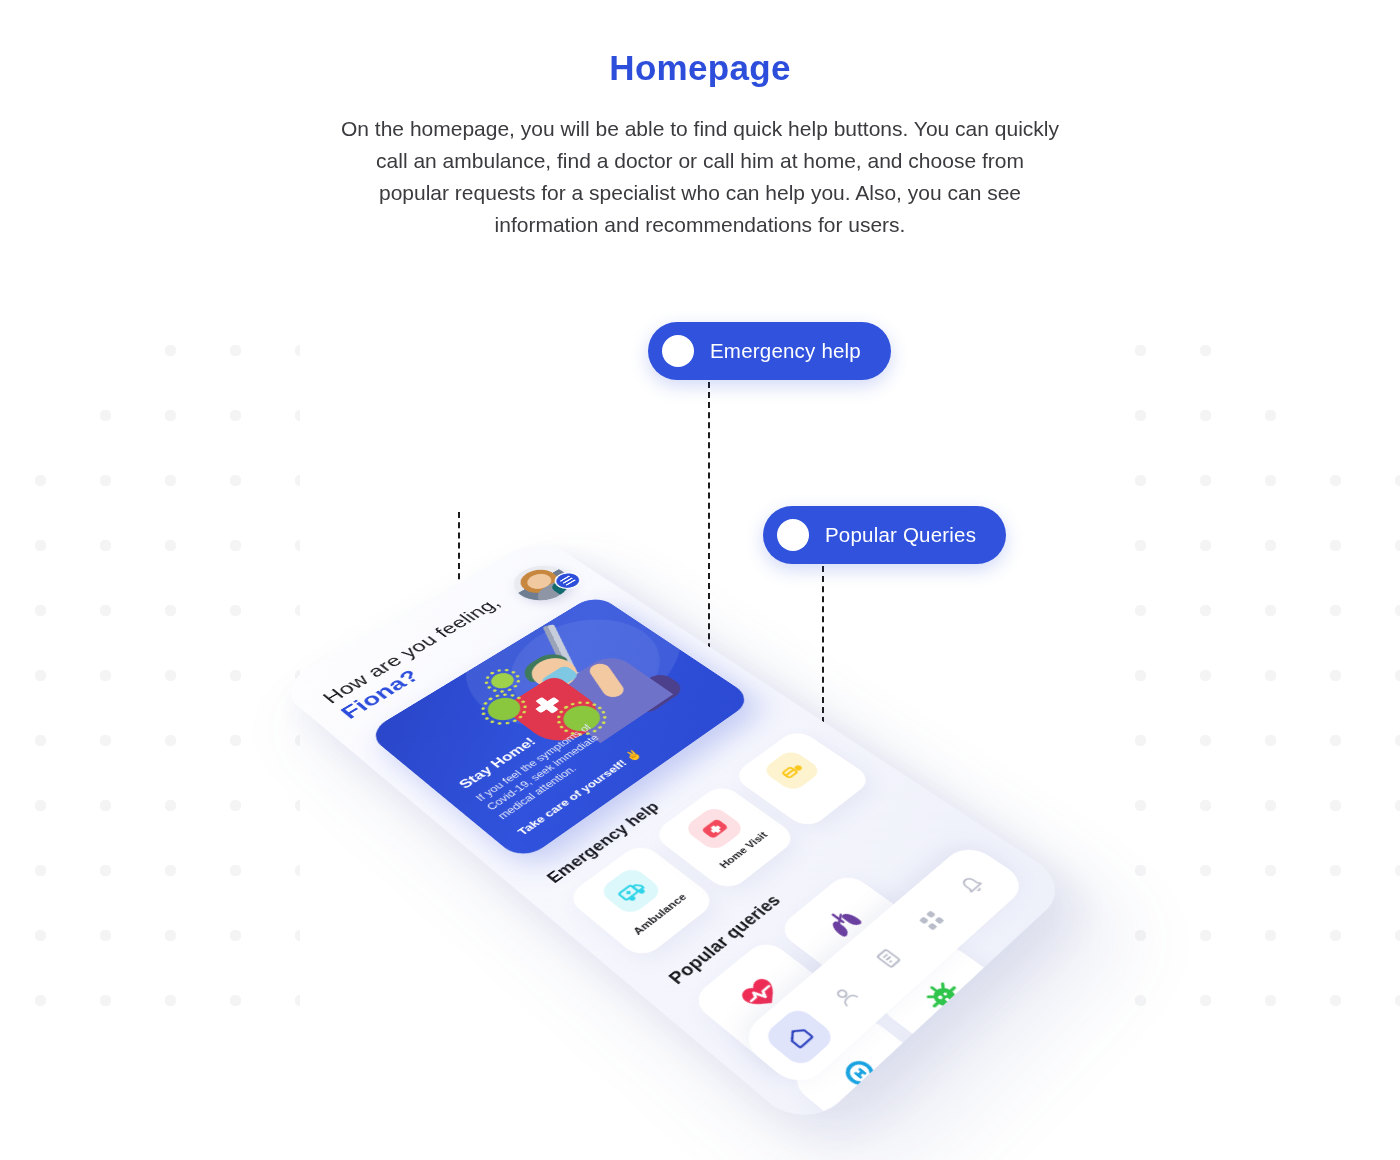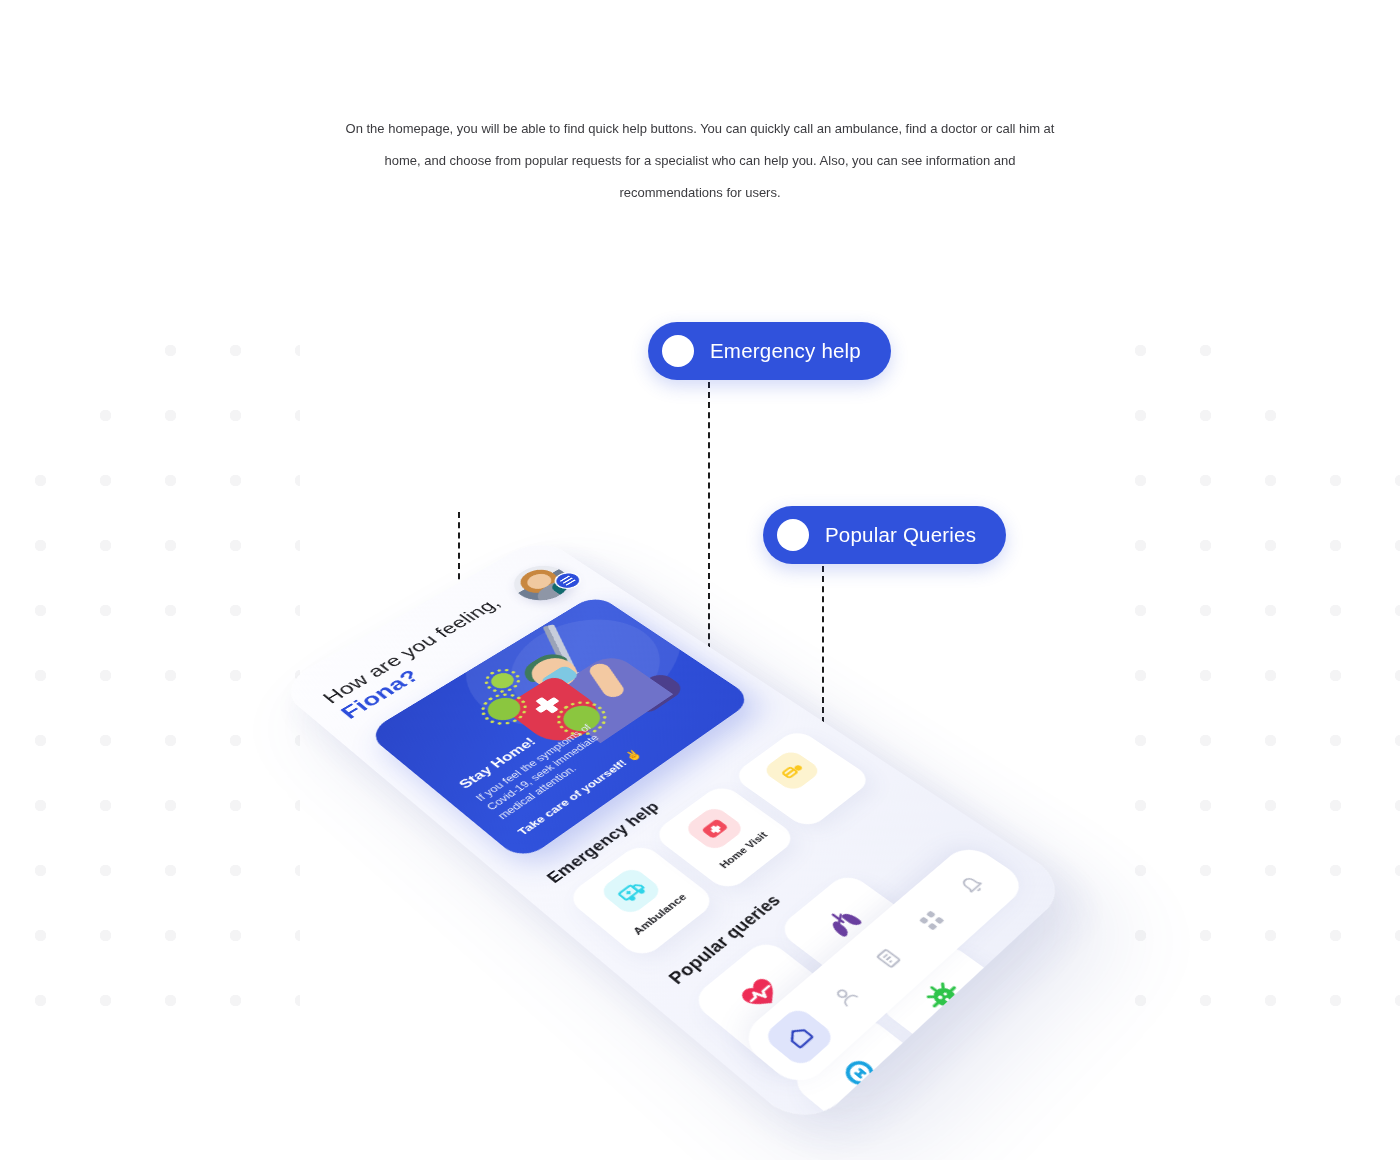--- a/index.html
+++ b/index.html
@@ -53,21 +53,21 @@
     font-weight: bold;
     letter-spacing: .3px;
     color: #2d4edb;
   }
   .page-desc {
     position: absolute;
     top: 113px;
     left: 340px;
     width: 720px;
     text-align: center;
-    font-size: 13px;
+    font-size: 21px;
     line-height: 32px;
     color: #3b3b3f;
   }
 
   
   .leader {
     position: absolute;
     width: 0;
     border-left: 2px dashed #1a1a1a;
   }
@@ -403,20 +403,21 @@
 
 <div id="root">
 
   <div class="dot-layer left"></div>
   <div class="dot-layer right"></div>
   <div class="dot-mask l1"></div>
   <div class="dot-mask l2"></div>
   <div class="dot-mask r1"></div>
   <div class="dot-mask r2"></div>
 
+  <div class="page-title">Homepage</div>
   <div class="page-desc">On the homepage, you will be able to find quick help buttons. You can quickly call an ambulance, find a doctor or call him at home, and choose from popular requests for a specialist who can help you.  Also, you can see information and recommendations for users.</div>
 
   <div class="leader" style="left:708px; top:382px; height:388px;"></div>
   <div class="leader" style="left:458px; top:512px; height:210px;"></div>
   <div class="leader" style="left:822px; top:566px; height:298px;"></div>
 
   <div class="scene">
     <div class="phone-wrap">
       <div class="phone">
 

